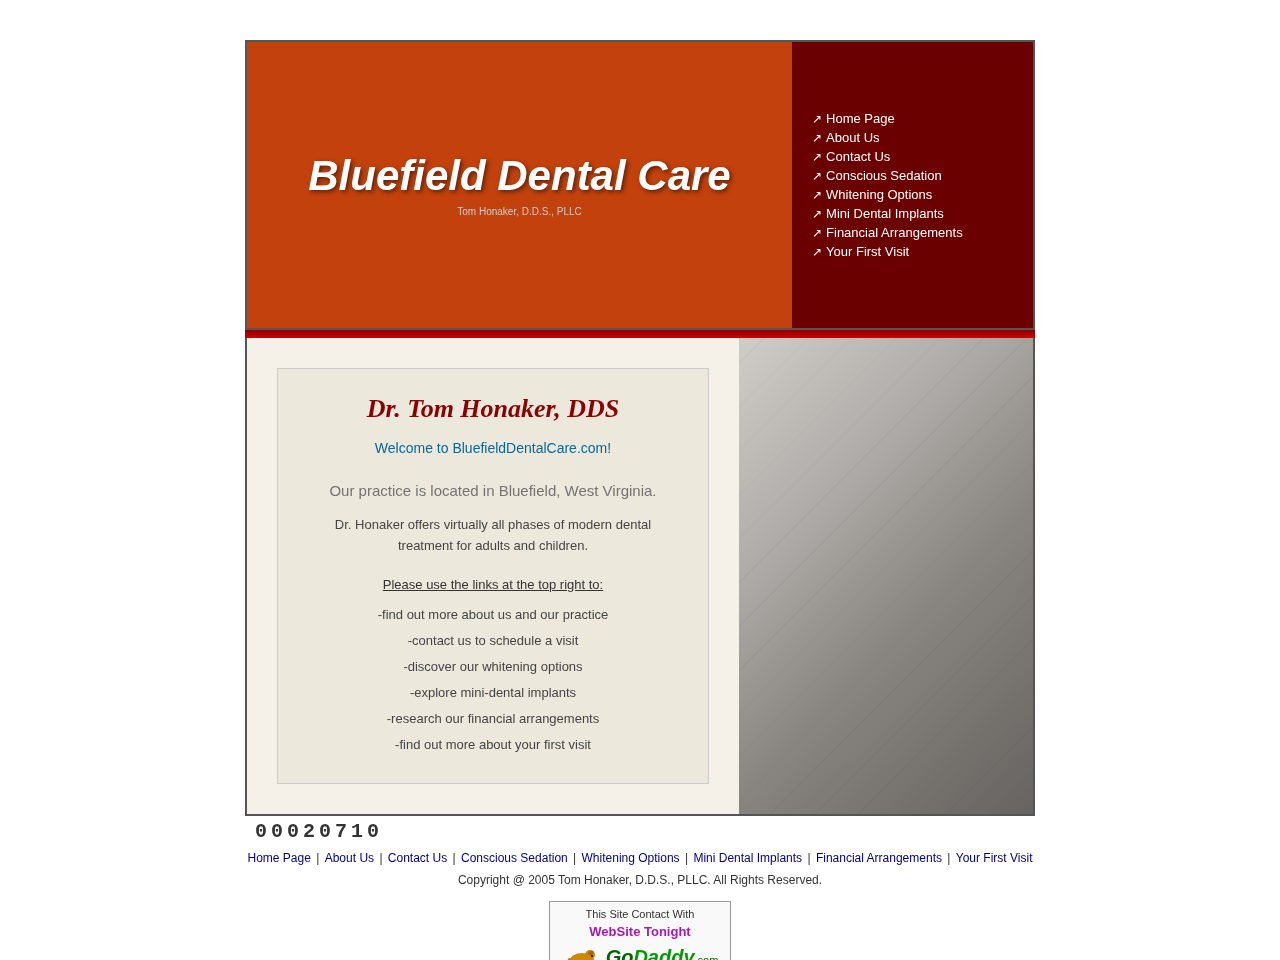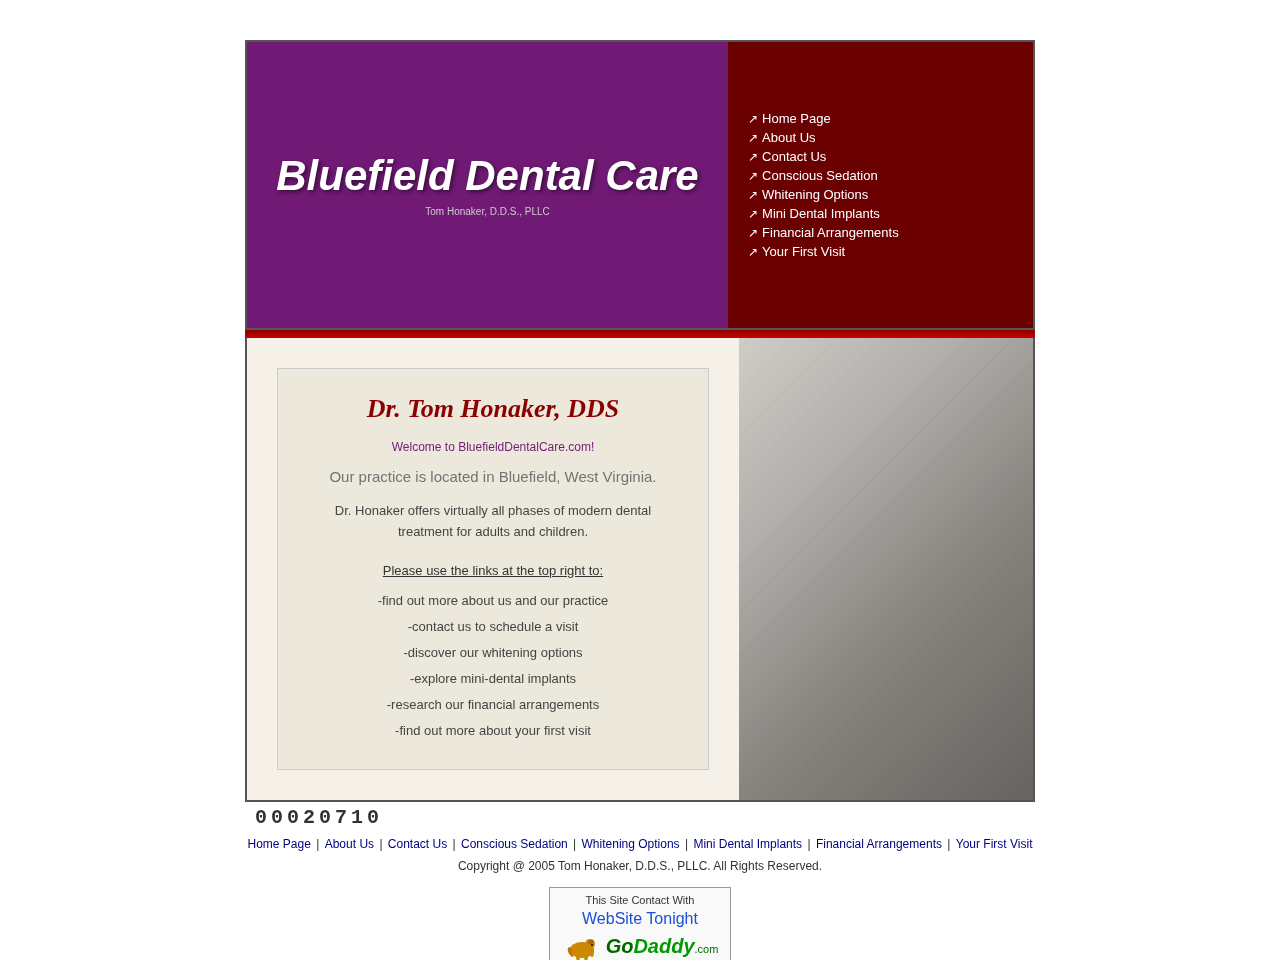--- a/index.html
+++ b/index.html
@@ -18,22 +18,22 @@
 
     
     #header {
       display: flex;
       width: 100%;
       height: 290px;
       border: 2px solid #555;
     }
 
     #header-left {
-      background-color: #701a75;
-      width: 481px;
+      background-color: #c2410c;
+      width: 545px;
       display: flex;
       flex-direction: column;
       justify-content: center;
       align-items: center;
       padding: 20px;
     }
 
     #site-title {
       font-family: 'Arial Black', Arial, sans-serif;
       font-size: 42px;
@@ -120,23 +120,23 @@
     #doctor-name {
       font-family: Georgia, serif;
       font-size: 26px;
       font-weight: bold;
       font-style: italic;
       color: #8b0000;
       margin-bottom: 16px;
     }
 
     #welcome-text {
-      color: #701a75;
-      font-size: 12px;
-      margin-bottom: 14px;
+      color: #0369a1;
+      font-size: 14px;
+      margin-bottom: 26px;
     }
 
     #location-text {
       color: #737373;
       font-size: 15px;
       margin-bottom: 16px;
     }
 
     #description-text {
       color: #444;
@@ -333,21 +333,21 @@
   </div>
 
   <div id="footer-nav">
   <a href="#">Home Page</a><span> | </span><a href="#">About Us</a><span> | </span><a href="#">Contact Us</a><span> | </span><a href="#">Conscious Sedation</a><span> | </span><a href="#">Whitening Options</a><span> | </span><a href="#">Mini Dental Implants</a><span> | </span><a href="#">Financial Arrangements</a><span> | </span><a href="#">Your First Visit</a></div>
 
   <div id="copyright">Copyright @ 2005 Tom Honaker, D.D.S., PLLC.  All Rights Reserved.</div>
 
   <div id="godaddy-badge">
     <div id="godaddy-badge-box">
       <div class="badge-title">This Site Contact With</div>
-      <div style="font-size:16px;font-weight:normal;color:#1d4ed8;">WebSite Tonight</div>
+      <div style="font-size:13px;font-weight:bold;color:#a21caf;">WebSite Tonight</div>
       <div id="godaddy-logo">
         <svg id="godaddy-dog" viewBox="0 0 40 30" xmlns="http://www.w3.org/2000/svg">
 
           <ellipse cx="20" cy="18" rx="12" ry="8" fill="#cc8800"></ellipse>
           <circle cx="28" cy="12" r="5" fill="#cc8800"></circle>
           <ellipse cx="29" cy="10" rx="3" ry="2" fill="#aa6600" transform="rotate(-20 29 10)"></ellipse>
           <circle cx="30" cy="13" r="1" fill="#000"></circle>
           <ellipse cx="10" cy="20" rx="2" ry="5" fill="#cc8800"></ellipse>
           <ellipse cx="16" cy="24" rx="2" ry="5" fill="#cc8800"></ellipse>
           <ellipse cx="24" cy="24" rx="2" ry="5" fill="#cc8800"></ellipse>

